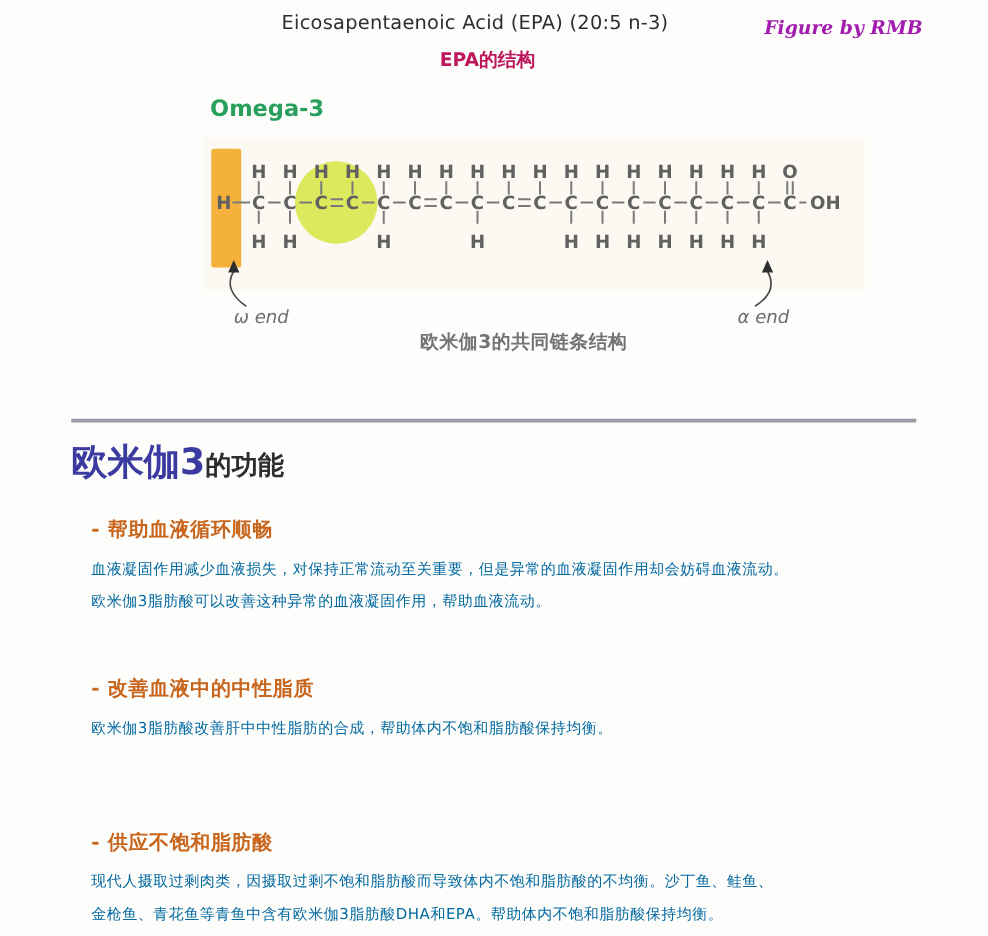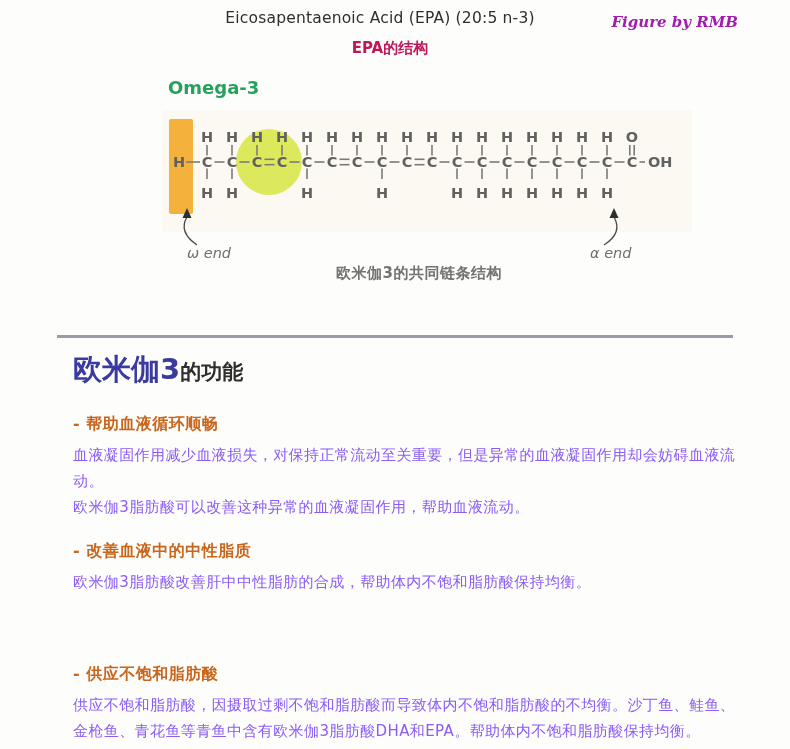--- a/index.html
+++ b/index.html
@@ -26,30 +26,30 @@
   .molecule-svg { position:absolute; left:138px; top:32px; }
   .fig-caption { position:absolute; left:0; top:192px; width:790px; text-align:center;
                  font-size:15px; font-weight:bold; color:#737373; letter-spacing:.5px; }
 
   
   .rule { position:absolute; left:57px; top:335px; width:676px; height:3px;
           background:#9b9ba6; border:none; }
 
   
   .content { position:absolute; top:348px; left:57px; width:690px; height:400px; }
-  .main-heading { position:absolute; top:2px; left:16px; }
+  .main-heading { position:absolute; top:2px; left:0; }
   .main-heading .accent { font-size:29px; font-weight:bold; color:#3a3aa0; }
   .main-heading .rest { font-size:21px; font-weight:bold; color:#2d2d2d; }
   .func-item { position:absolute; left:16px; right:0; }
   .func-item.i0 { top:66px; }
   .func-item.i1 { top:193px; }
   .func-item.i2 { top:316px; }
   .func-heading { font-size:16px; font-weight:bold; color:#c8661e;
                   letter-spacing:.5px; margin-bottom:7px; }
-  .func-line { display:block; font-size:15px; line-height:26px; color:#8b5cf6;
+  .func-line { display:block; font-size:12px; line-height:26px; color:#0369a1;
                letter-spacing:.4px; }
 </style>
 </head>
 <body>
 
 <div class="page">
 
   <div class="title">Eicosapentaenoic Acid (EPA) (20:5 n-3)</div>
   <div class="credit">Figure by RMB</div>
   <div class="subtitle">EPA的结构</div>
@@ -194,18 +194,18 @@
       <span class="func-line">欧米伽3脂肪酸可以改善这种异常的血液凝固作用，帮助血液流动。</span>
     </div>
 
     <div class="func-item i1">
       <div class="func-heading">- 改善血液中的中性脂质</div>
       <span class="func-line">欧米伽3脂肪酸改善肝中中性脂肪的合成，帮助体内不饱和脂肪酸保持均衡。</span>
     </div>
 
     <div class="func-item i2">
       <div class="func-heading">- 供应不饱和脂肪酸</div>
-      <span class="func-line">供应不饱和脂肪酸，因摄取过剩不饱和脂肪酸而导致体内不饱和脂肪酸的不均衡。沙丁鱼、鲑鱼、</span>
+      <span class="func-line">现代人摄取过剩肉类，因摄取过剩不饱和脂肪酸而导致体内不饱和脂肪酸的不均衡。沙丁鱼、鲑鱼、</span>
       <span class="func-line">金枪鱼、青花鱼等青鱼中含有欧米伽3脂肪酸DHA和EPA。帮助体内不饱和脂肪酸保持均衡。</span>
     </div>
   </div>
 
 </div>
 
 </body></html>

